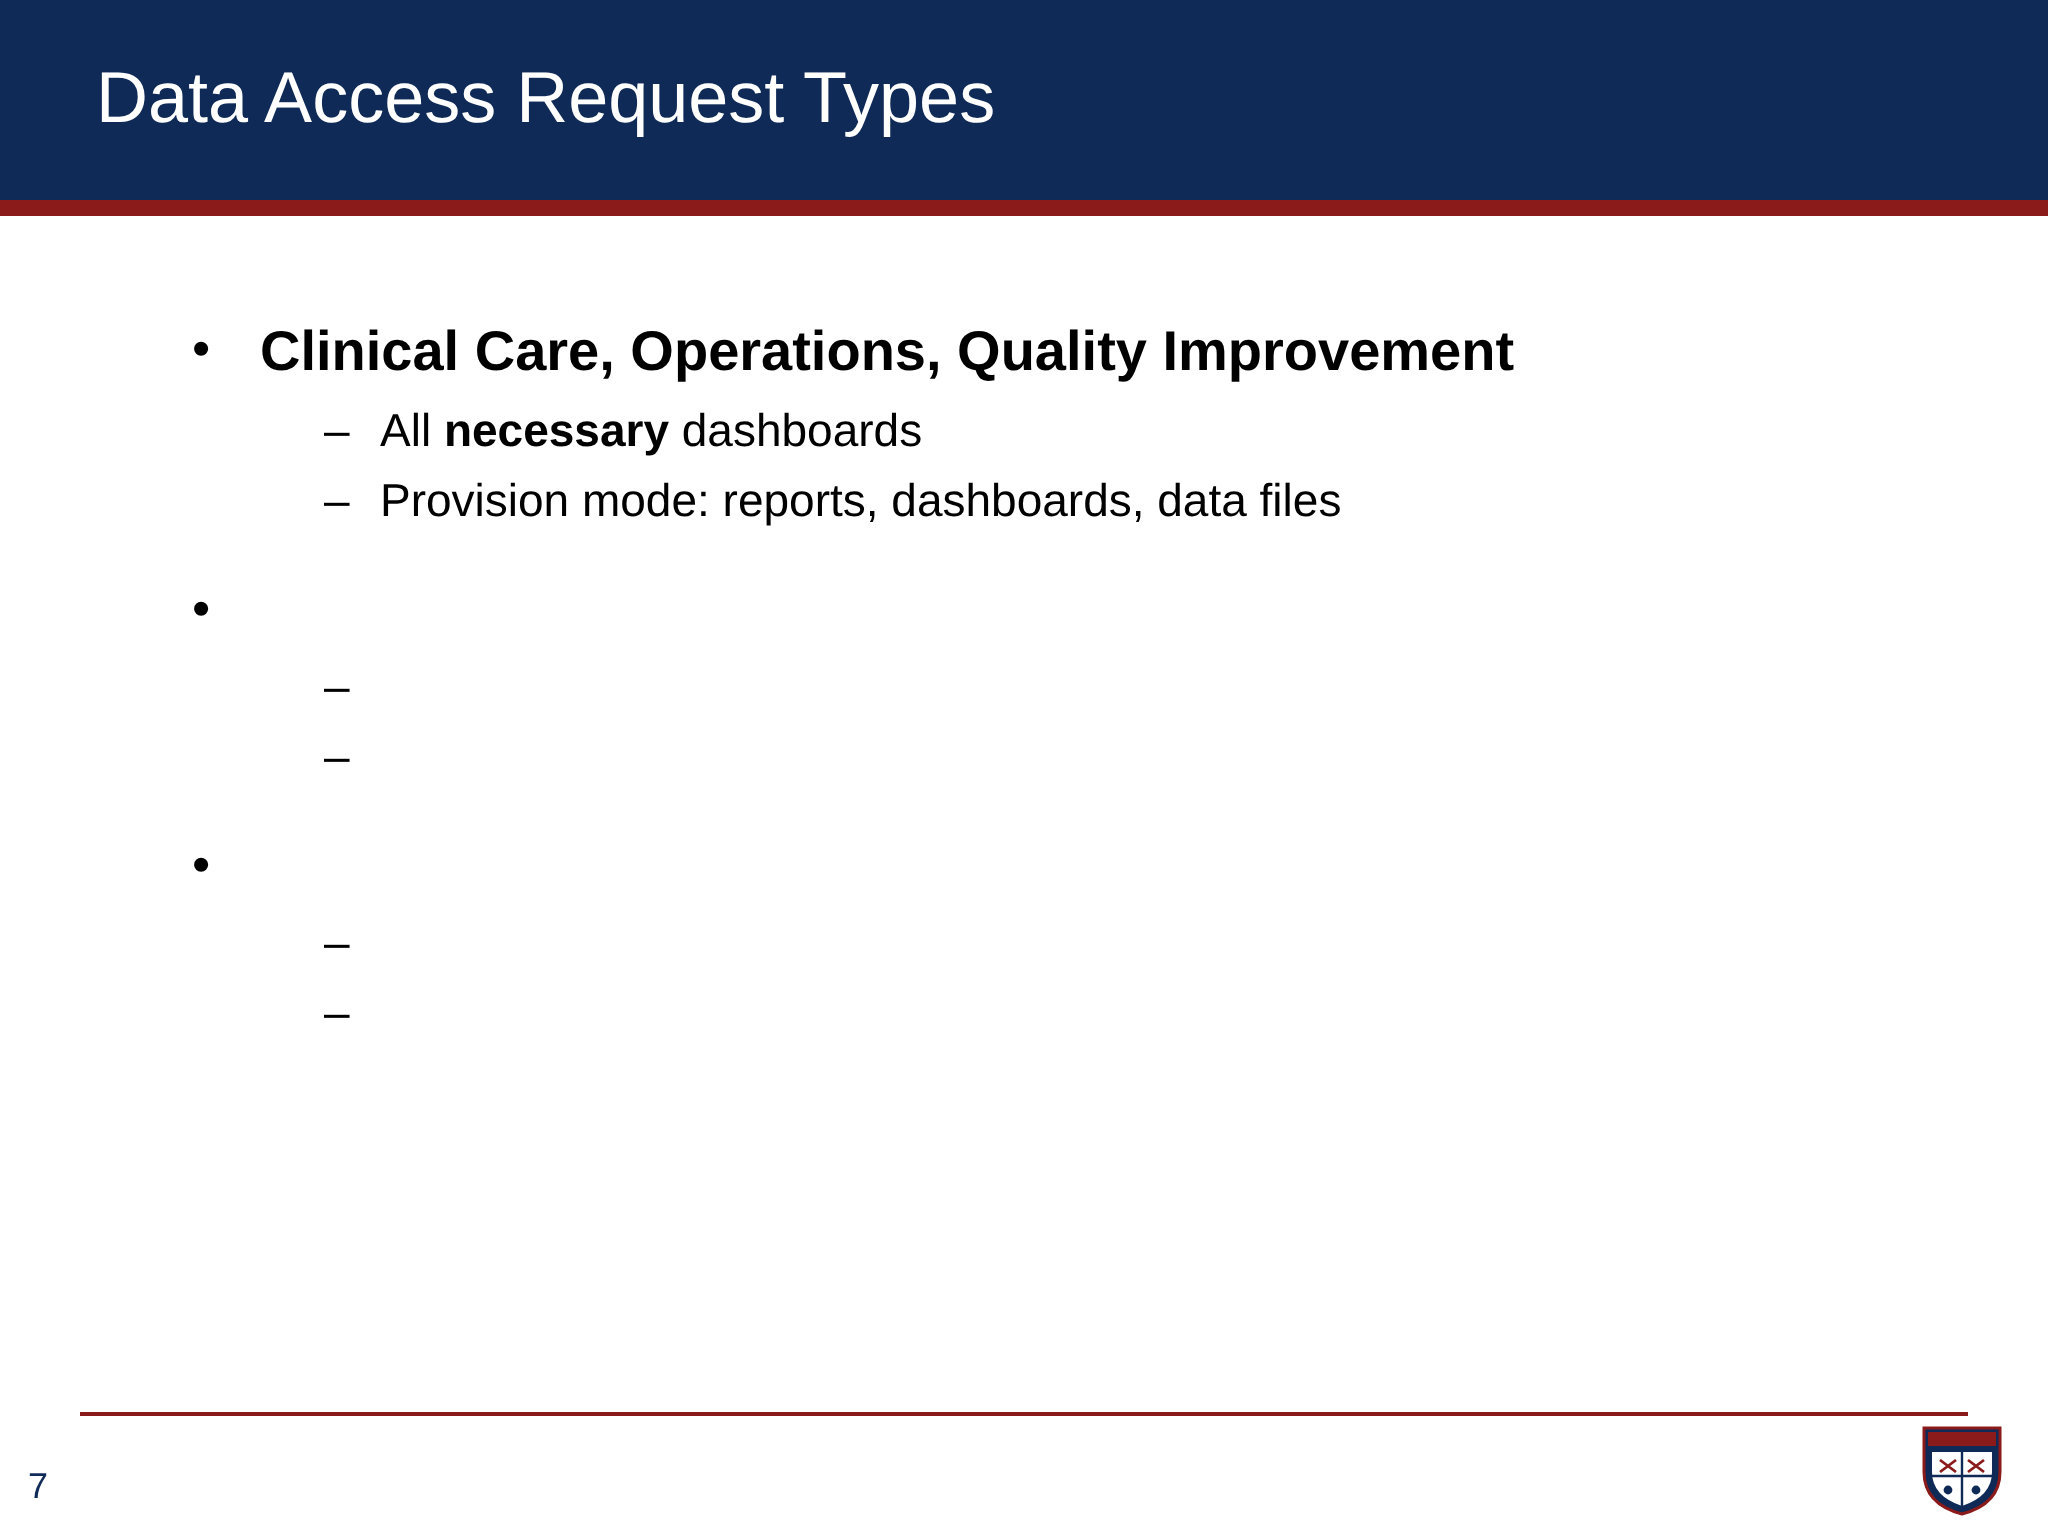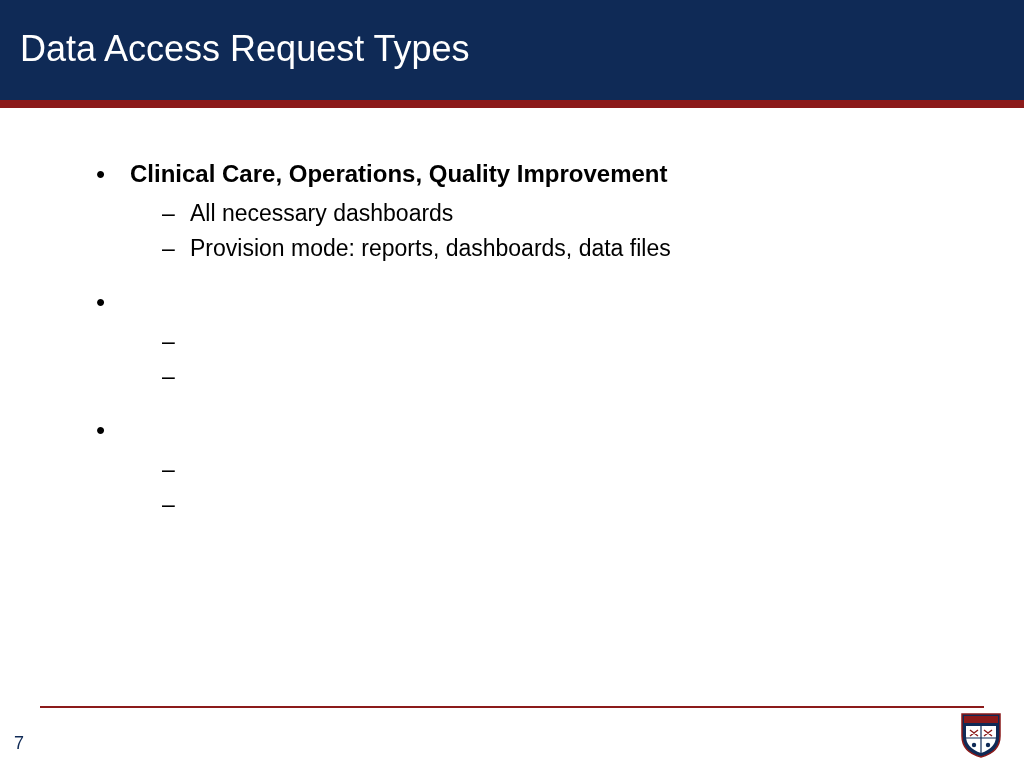--- a/index.html
+++ b/index.html
@@ -7,21 +7,21 @@
       width: 1024px;
       height: 768px;
       font-family: Arial, Helvetica, sans-serif;
       background: #ffffff;
       position: relative;
       overflow: hidden;
     }
     .title-bar {
       background: #0f2a56;
       color: #ffffff;
-      padding: 28px 30px 30px 20px;
+      padding: 28px 30px 30px 48px;
       font-size: 36px;
       font-weight: 400;
     }
     .red-stripe {
       height: 8px;
       background: #8b1a1a;
     }
     .content {
       padding: 50px 90px 0 90px;
       color: #000000;
@@ -38,21 +38,21 @@
     }
     ul.top > li > .bullet-row > .bullet {
       width: 40px;
       font-size: 26px;
       line-height: 1.3;
       flex-shrink: 0;
       text-align: left;
       padding-left: 6px;
     }
     ul.top > li > .bullet-row > .heading {
-      font-size: 24px;
+      font-size: 28px;
       font-weight: bold;
       line-height: 1.3;
     }
     ul.sub {
       list-style: none;
       margin-top: 6px;
       padding-left: 72px;
     }
     ul.sub > li {
       display: flex;
@@ -62,21 +62,21 @@
       margin-bottom: 4px;
     }
     ul.sub > li > .dash {
       width: 28px;
       flex-shrink: 0;
     }
     ul.sub > li > .subtext {
       flex: 1;
       max-width: 620px;
     }
-    .bold { font-weight: normal; margin-top: 24px; }
+    .bold { font-weight: bold; margin-top: 24px; }
     .footer-line {
       position: absolute;
       left: 40px;
       right: 40px;
       bottom: 60px;
       height: 2px;
       background: #8b1a1a;
     }
     .page-number {
       position: absolute;

